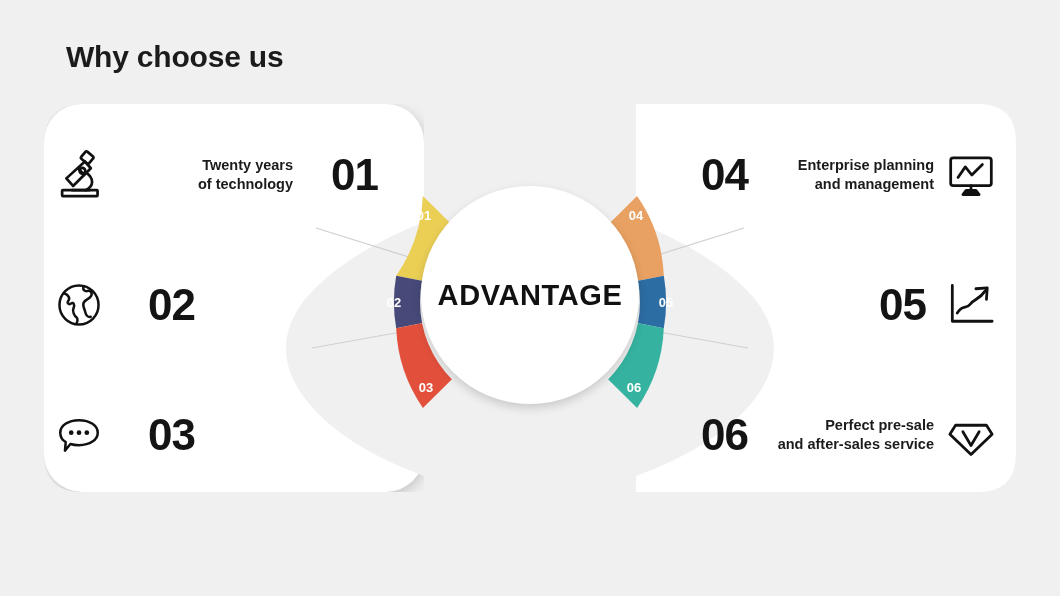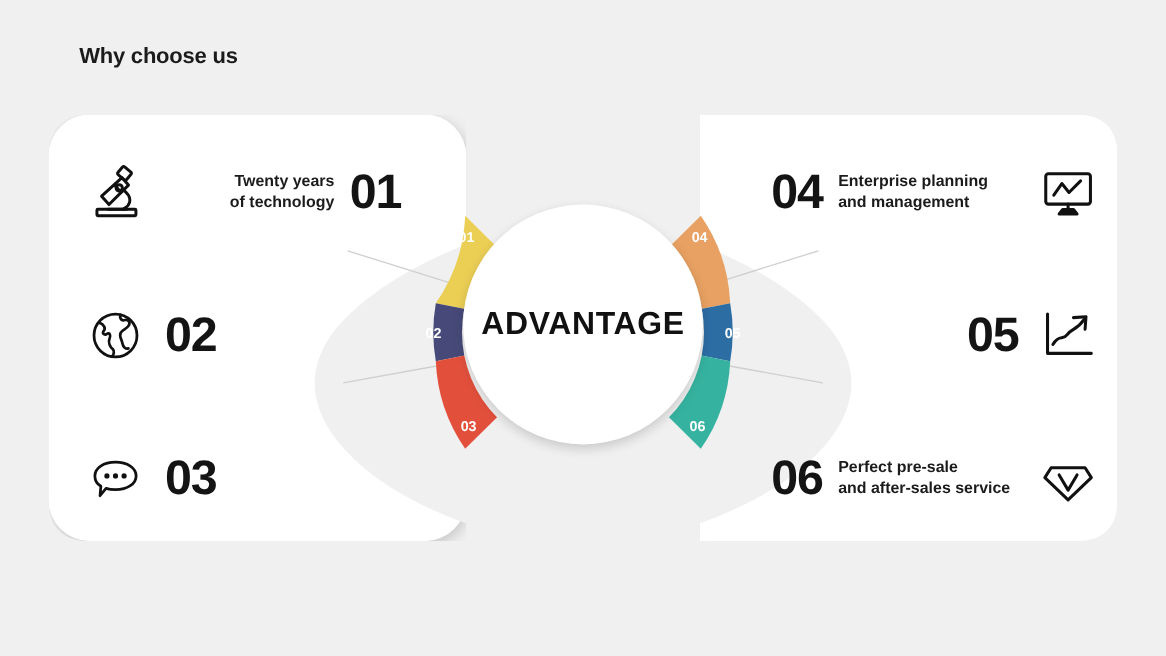--- a/index.html
+++ b/index.html
@@ -20,23 +20,23 @@
     position: absolute;
     left: 0; top: 0;
     width: 1060px;
     height: 596px;
     background: #f0f0f0;
   }
 
   
   #page-title {
     position: absolute;
-    left: 72px;
+    left: 66px;
     top: 40px;
-    font-size: 20px;
+    font-size: 30px;
     font-weight: bold;
     color: #1b1b1b;
     letter-spacing: -0.2px;
     white-space: nowrap;
   }
 
   
   .card {
     position: absolute;
     top: 104px;
@@ -66,21 +66,21 @@
     pointer-events: none;
   }
 
   
   .row {
     position: absolute;
     display: flex;
     align-items: center;
     height: 86px;
   }
-  .row-left  { left: 74px; width: 330px; }
+  .row-left  { left: 48px; width: 330px; gap: 24px; }
   .row-right { left: 672px; width: 330px; justify-content: flex-end; }
 
   .row-1 { top: 132px; }
   .row-2 { top: 262px; }
   .row-3 { top: 392px; }
 
   .icon-box {
     width: 62px;
     height: 62px;
     flex: 0 0 62px;
@@ -90,21 +90,21 @@
   }
   .icon-box svg { display: block; }
 
   .row-label {
     font-size: 14.5px;
     font-weight: bold;
     color: #1b1b1b;
     line-height: 1.3;
   }
   .row-left .row-label  { text-align: right; width: 160px; margin-left: 8px; }
-  .row-right .row-label { text-align: left;  width: 172px; margin-right: 6px; }
+  .row-right .row-label { text-align: right;  width: 172px; margin-right: 6px; }
 
   .row-num {
     font-size: 44px;
     font-weight: bold;
     color: #141414;
     letter-spacing: -1px;
     line-height: 1;
   }
   .row-left .row-num  { margin-left: 14px; }
   .row-right .row-num { margin-right: 14px; }

